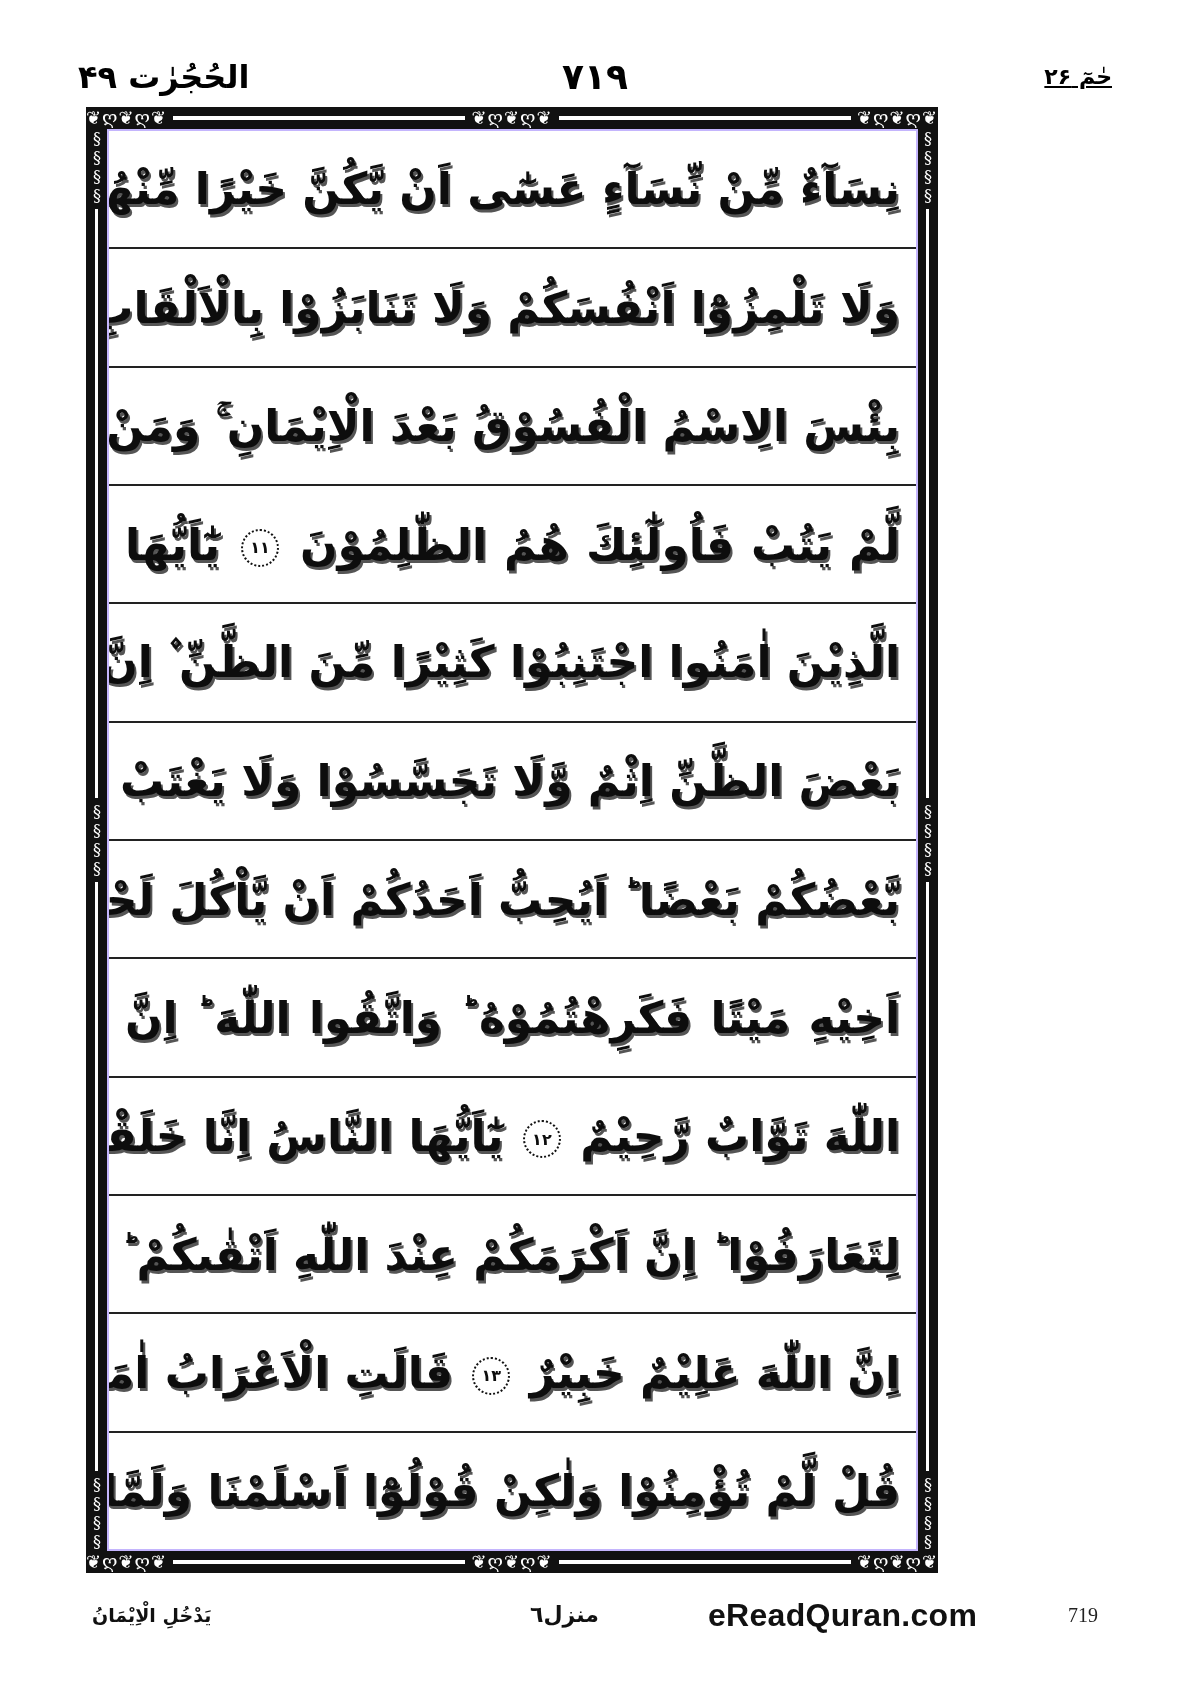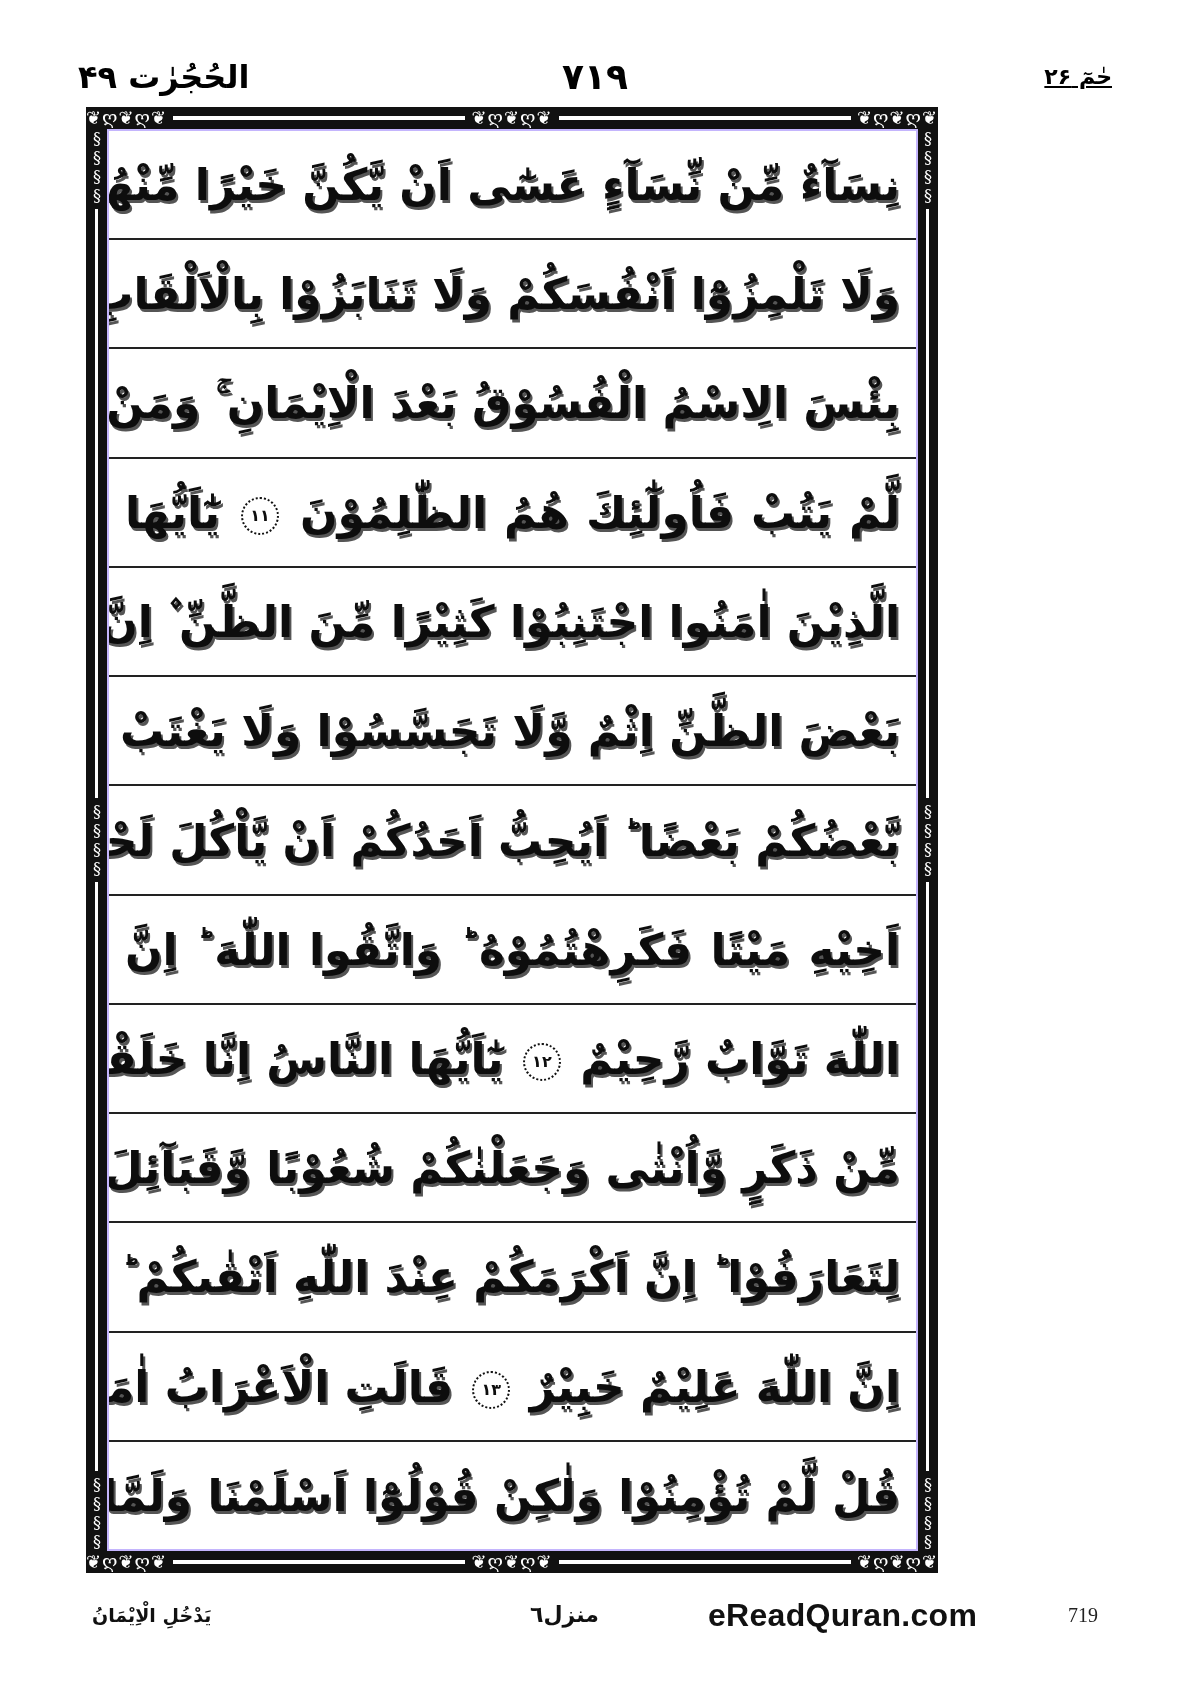--- a/index.html
+++ b/index.html
@@ -113,23 +113,20 @@
     <div class="line">
         <span class="txt">بَّعْضُكُمْ بَعْضًا ؕ اَيُحِبُّ اَحَدُكُمْ اَنْ يَّاْكُلَ لَحْمَ</span>
       </div>
     <div class="line">
         <span class="txt">اَخِيْهِ مَيْتًا فَكَرِهْتُمُوْهُ ؕ وَاتَّقُوا اللّٰهَ ؕ اِنَّ</span>
       </div>
     <div class="line">
       <span class="txt"><span>اللّٰهَ تَوَّابٌ رَّحِيْمٌ</span> <span class="ayah">١٢</span> <span>يٰٓاَيُّهَا النَّاسُ اِنَّا خَلَقْنٰكُمْ</span></span>
     </div>
     <div class="line">
-        <span class="txt">مِّنْ ذَكَرٍ وَّاُنْثٰى وَجَعَلْنٰكُمْ شُعُوْبًا وَّقَبَآئِلَ</span>
-      </div>
-    <div class="line">
         <span class="txt">لِتَعَارَفُوْا ؕ اِنَّ اَكْرَمَكُمْ عِنْدَ اللّٰهِ اَتْقٰىكُمْ ؕ</span>
       </div>
     <div class="line">
       <span class="txt"><span>اِنَّ اللّٰهَ عَلِيْمٌ خَبِيْرٌ</span> <span class="ayah">١٣</span> <span>قَالَتِ الْاَعْرَابُ اٰمَنَّا ؕ</span></span>
     </div>
     <div class="line">
         <span class="txt">قُلْ لَّمْ تُؤْمِنُوْا وَلٰكِنْ قُوْلُوْٓا اَسْلَمْنَا وَلَمَّا</span>
       </div>
   </div>
 </div>

